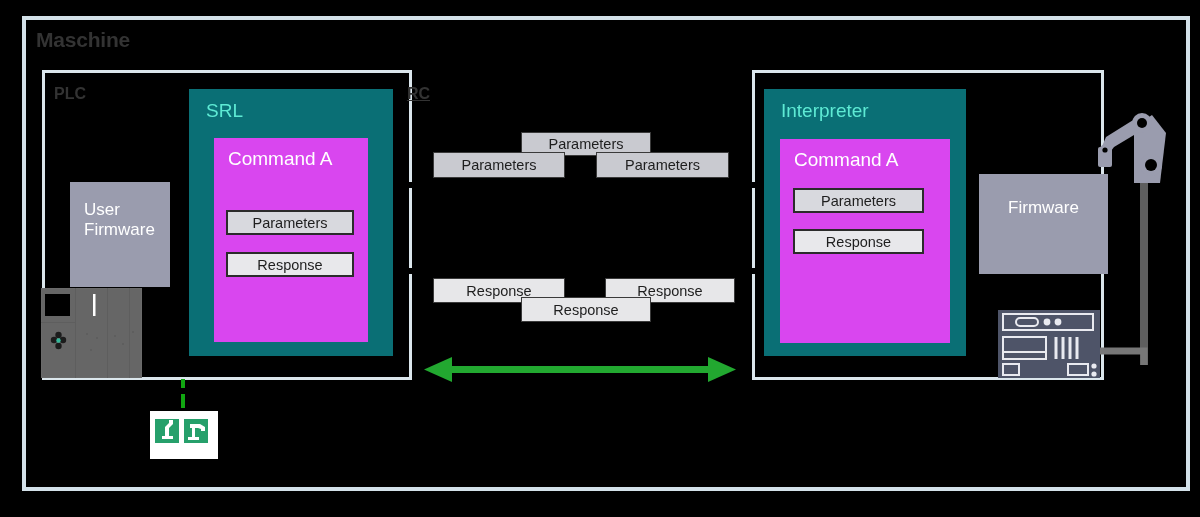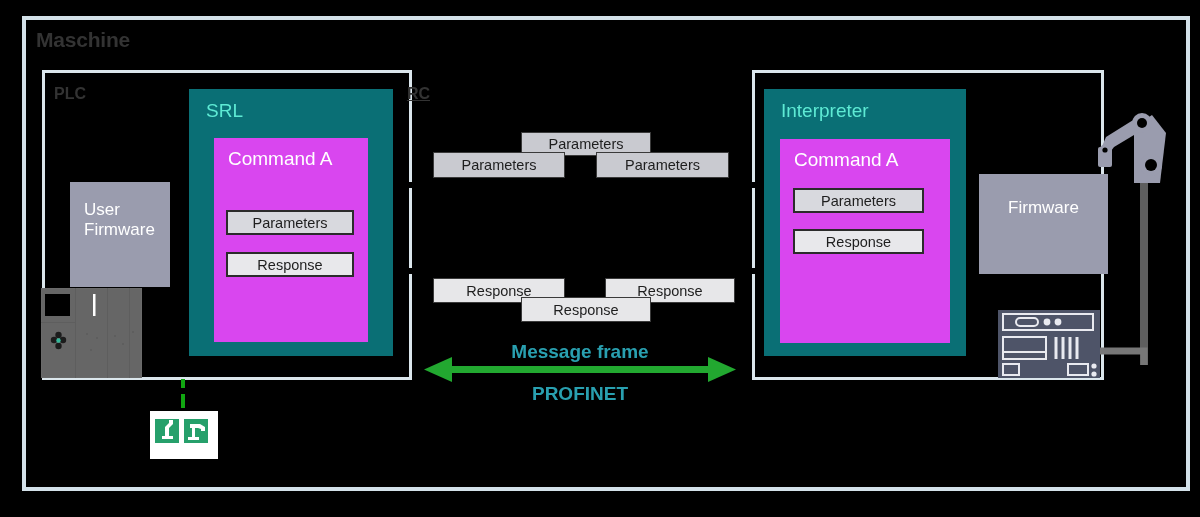--- a/index.html
+++ b/index.html
@@ -224,29 +224,27 @@
   </div>
 
   <div class="abs msg-chip" style="left:521px; top:132px; width:130px; height:24px;">Parameters</div>
   <div class="abs msg-chip" style="left:433px; top:152px; width:132px; height:26px;">Parameters</div>
   <div class="abs msg-chip" style="left:596px; top:152px; width:133px; height:26px;">Parameters</div>
 
   <div class="abs msg-chip pale" style="left:433px; top:278px; width:132px; height:25px;">Response</div>
   <div class="abs msg-chip pale" style="left:605px; top:278px; width:130px; height:25px;">Response</div>
   <div class="abs msg-chip pale" style="left:521px; top:297px; width:130px; height:25px;">Response</div>
 
-  <div class="abs msg-label top">Message frame</div>
   <div class="abs arrow-wrap">
     <svg width="312" height="26" viewBox="0 0 312 26" xmlns="http://www.w3.org/2000/svg">
       <rect x="26" y="9" width="260" height="7" fill="#22a830"></rect>
       <path d="M0 12.5 L28 0 L28 25 Z" fill="#22a830"></path>
       <path d="M312 12.5 L284 0 L284 25 Z" fill="#22a830"></path>
     </svg>
   </div>
-  <div class="abs msg-label bottom">PROFINET</div>
 
   <div class="abs rc-frame"></div>
   <div class="abs rc-title">RC</div>
 
   <div class="notch-mark" style="left:748px; top:182px; width:9px; height:6px;"></div>
   <div class="notch-mark" style="left:748px; top:268px; width:9px; height:6px;"></div>
 
   <div class="abs teal-outer" style="left:764px; top:89px; width:202px; height:267px;">
     <div class="teal-outer-title">Interpreter</div>
   </div>

